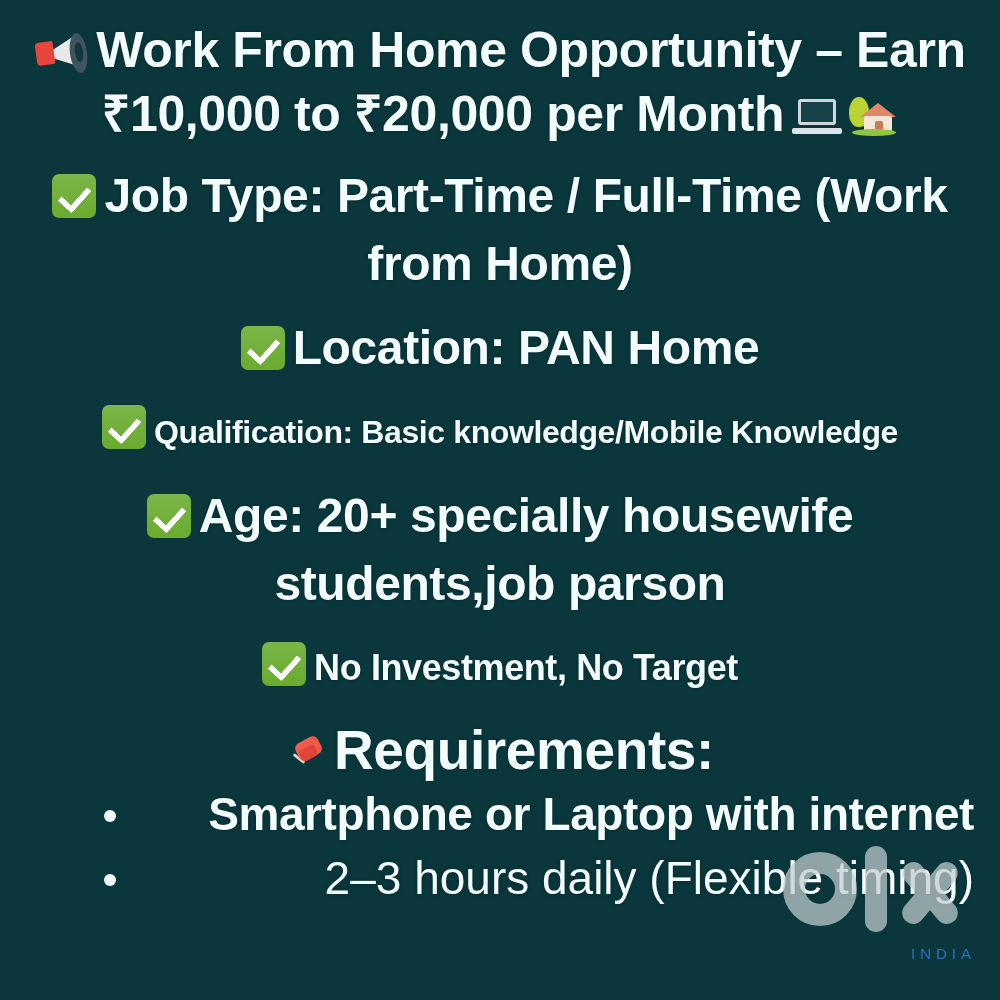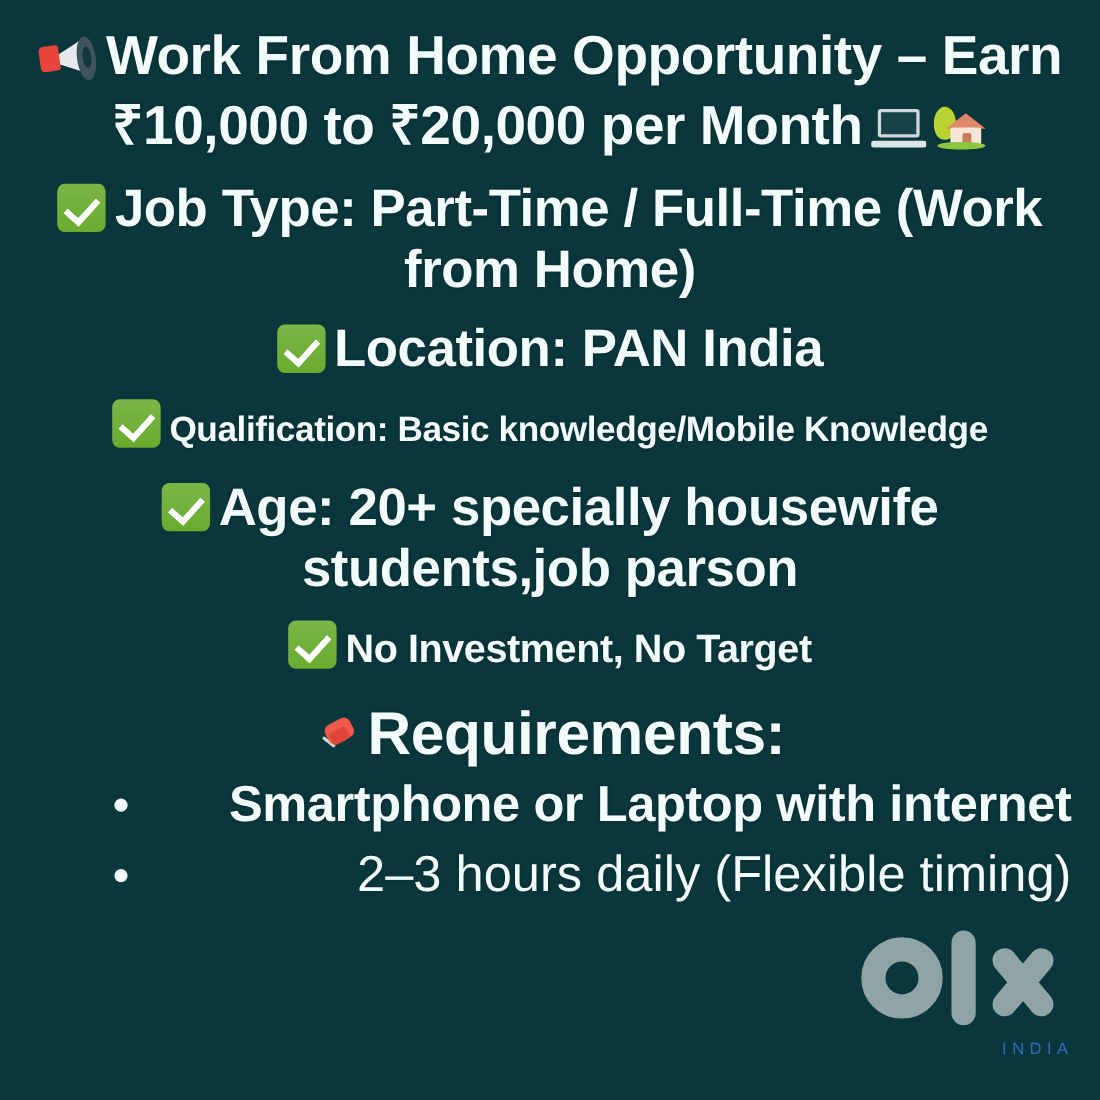--- a/index.html
+++ b/index.html
@@ -49,21 +49,21 @@
   .headline {
     font-size: 50px;
     line-height: 64px;
     font-weight: 700;
     margin: 0 0 4px 0;
     padding: 0 4px;
   }
 
   .bullet-line {
     font-size: 48px;
-    line-height: 56px;
+    line-height: 68px;
     margin: 16px;
   }
 
   .bullet-line.l-jobtype { font-size: 48px; }
   .bullet-line.l-location { font-size: 48px; }
   .bullet-line.l-qual { font-size: 32px; }
   .bullet-line.l-age { font-size: 48px; }
   .bullet-line.l-noinv { font-size: 36px; }
 
   .req-head {
@@ -393,21 +393,21 @@
         <span class="hs-door"></span>
         <span class="hs-ground"></span>
       </span>
     </div>
 
     <div class="line bullet-line l-jobtype">
       <span class="check"></span><span>Job Type: Part-Time / Full-Time (Work from Home)</span>
     </div>
 
     <div class="line bullet-line l-location">
-      <span class="check"></span><span>Location: PAN India</span>
+      <span class="check"></span><span>Location: PAN Home</span>
     </div>
 
     <div class="line bullet-line l-qual">
       <span class="check"></span><span>Qualification: Basic knowledge/Mobile Knowledge</span>
     </div>
 
     <div class="line bullet-line l-age">
       <span class="check"></span><span>Age: 20+ specially housewife students,job parson</span>
     </div>
 

